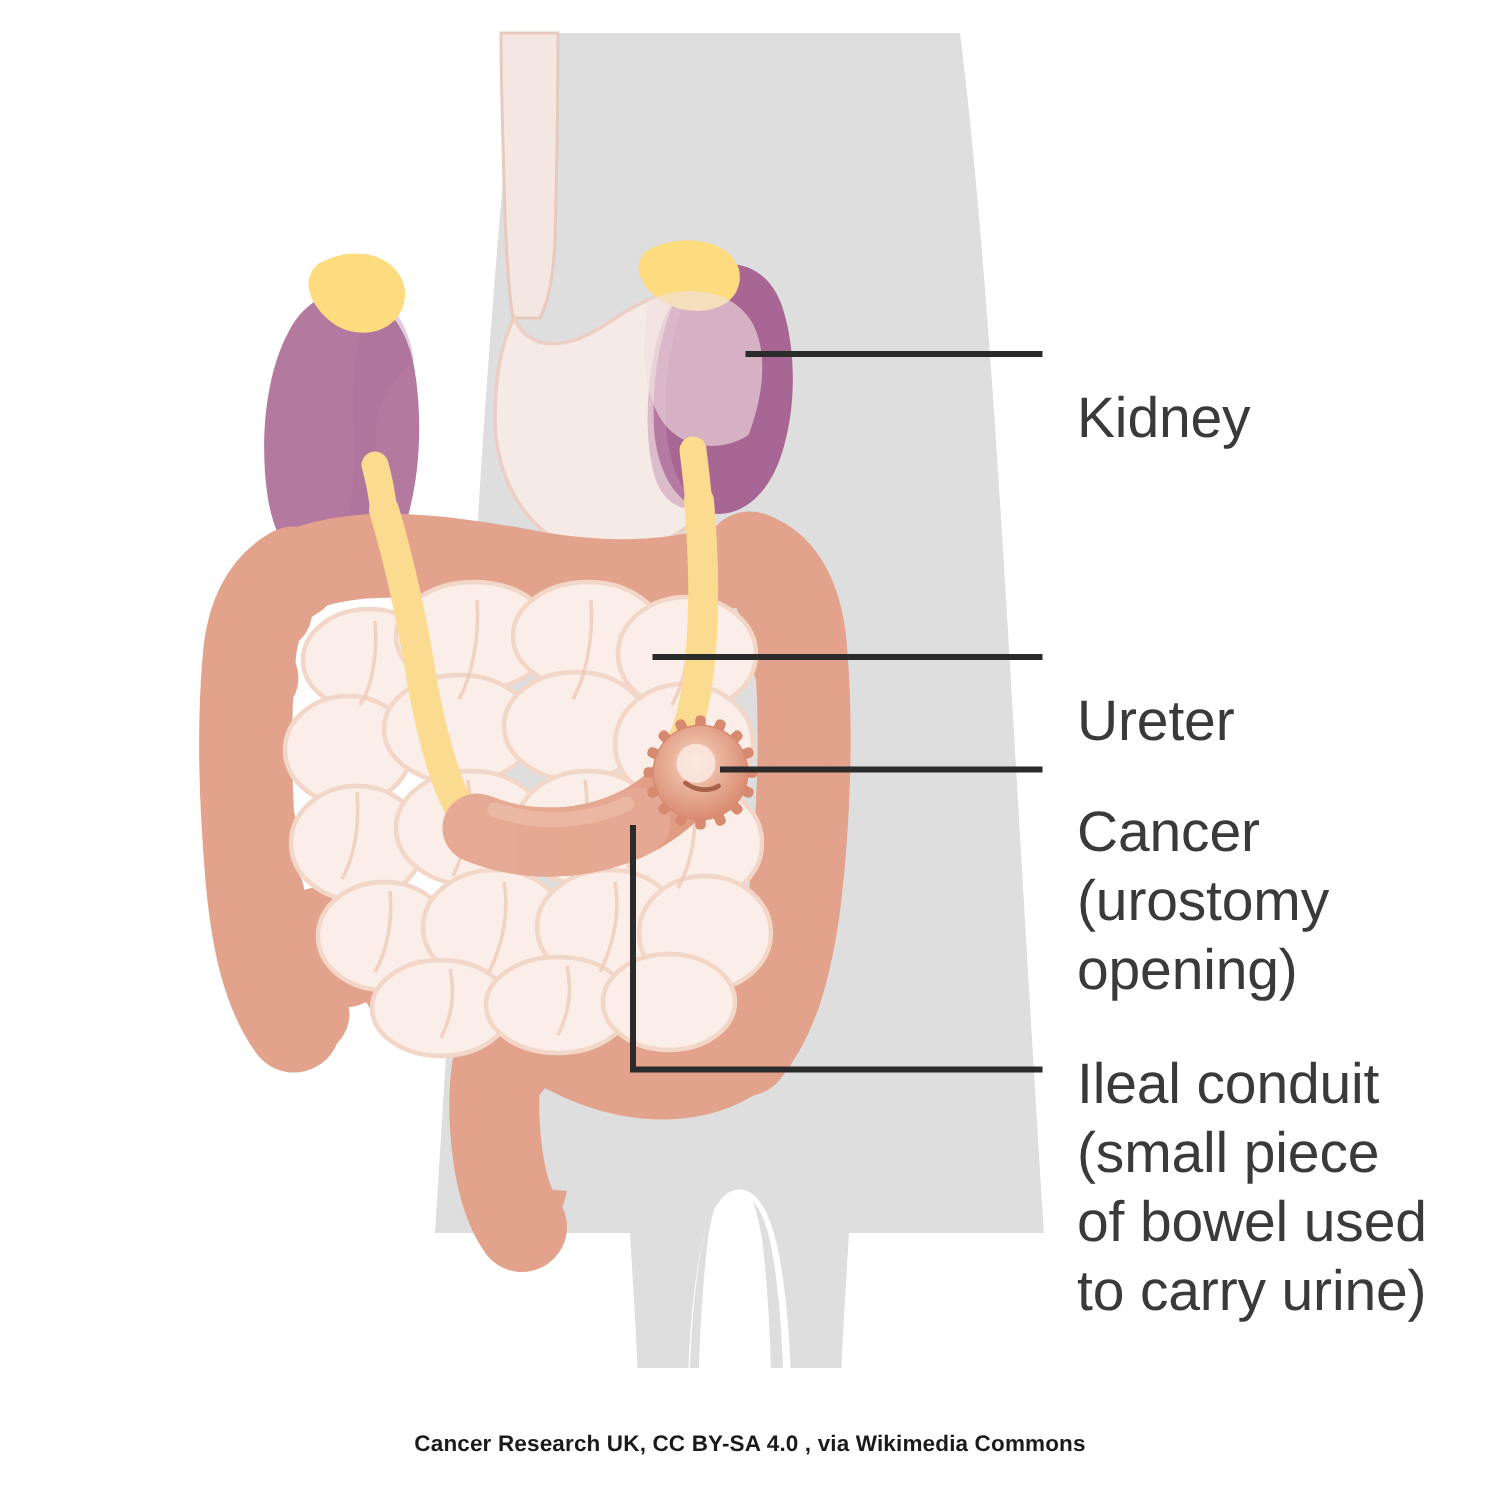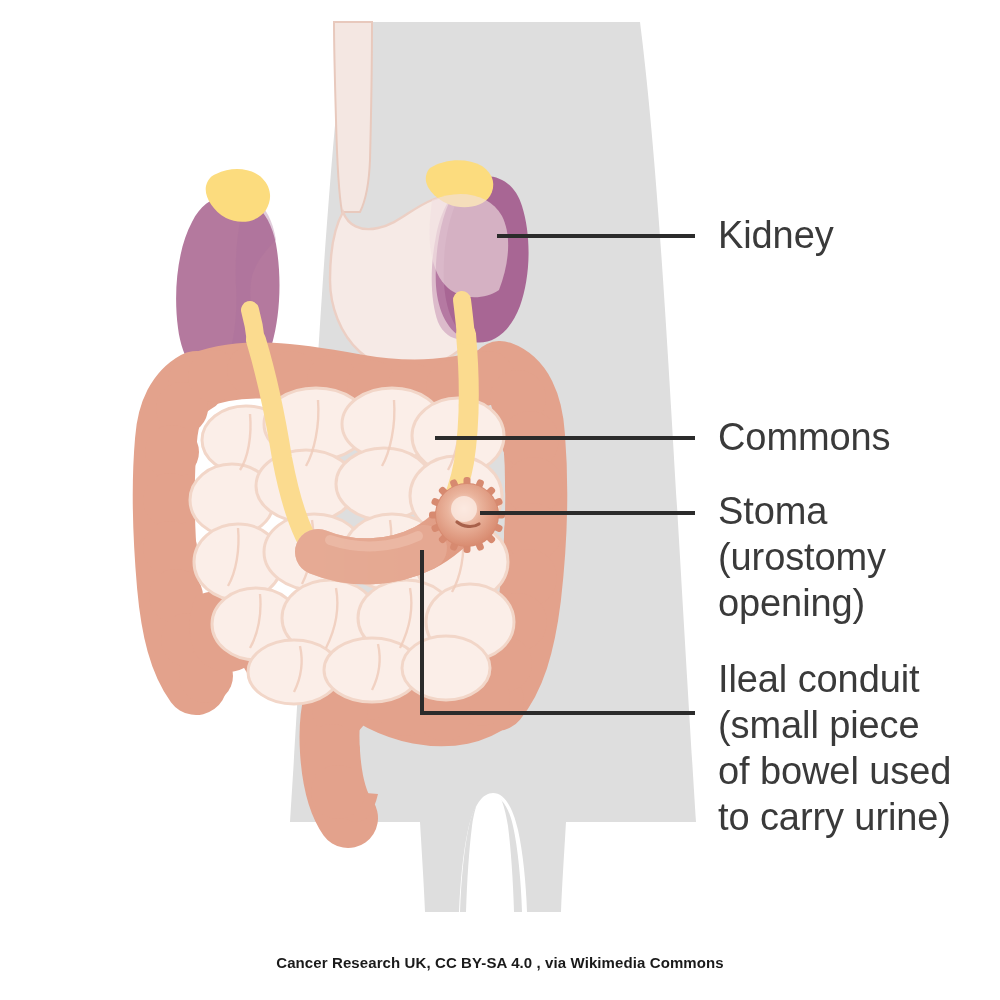--- a/index.html
+++ b/index.html
@@ -22,20 +22,21 @@
     height: 1000px;
   }
   .label {
     position: absolute;
     color: #3a3a3a;
     font-family: "Liberation Sans", sans-serif;
     font-size: 38px;
     line-height: 46px;
     white-space: pre-line;
     letter-spacing: -0.1px;
+    margin-top: 44px;
   }
   #label-kidney { left: 718px; top: 212px; }
   #label-ureter { left: 718px; top: 414px; }
   #label-stoma  { left: 718px; top: 488px; }
   #label-ileal  { left: 718px; top: 656px; }
 
   #caption {
     position: absolute;
     left: 0;
     top: 954px;
@@ -466,23 +467,23 @@
   <g stroke="#2b2b2b" stroke-width="4" fill="none">
     <line x1="497" y1="236" x2="695" y2="236"></line>
     <line x1="435" y1="438" x2="695" y2="438"></line>
     <line x1="480" y1="513" x2="695" y2="513"></line>
     <polyline points="422,550 422,713 695,713"></polyline>
   </g>
 </svg>
 
 <div class="label" id="label-kidney">Kidney</div>
 
-<div class="label" id="label-ureter">Commons</div>
-
-<div class="label" id="label-stoma">Stoma
+<div class="label" id="label-ureter">Ureter</div>
+
+<div class="label" id="label-stoma">Cancer
 (urostomy
 opening)</div>
 
 <div class="label" id="label-ileal">Ileal conduit
 (small piece
 of bowel used
 to carry urine)</div>
 
 <div id="caption">Cancer Research UK, CC BY-SA 4.0 , via Wikimedia Commons</div>
 

